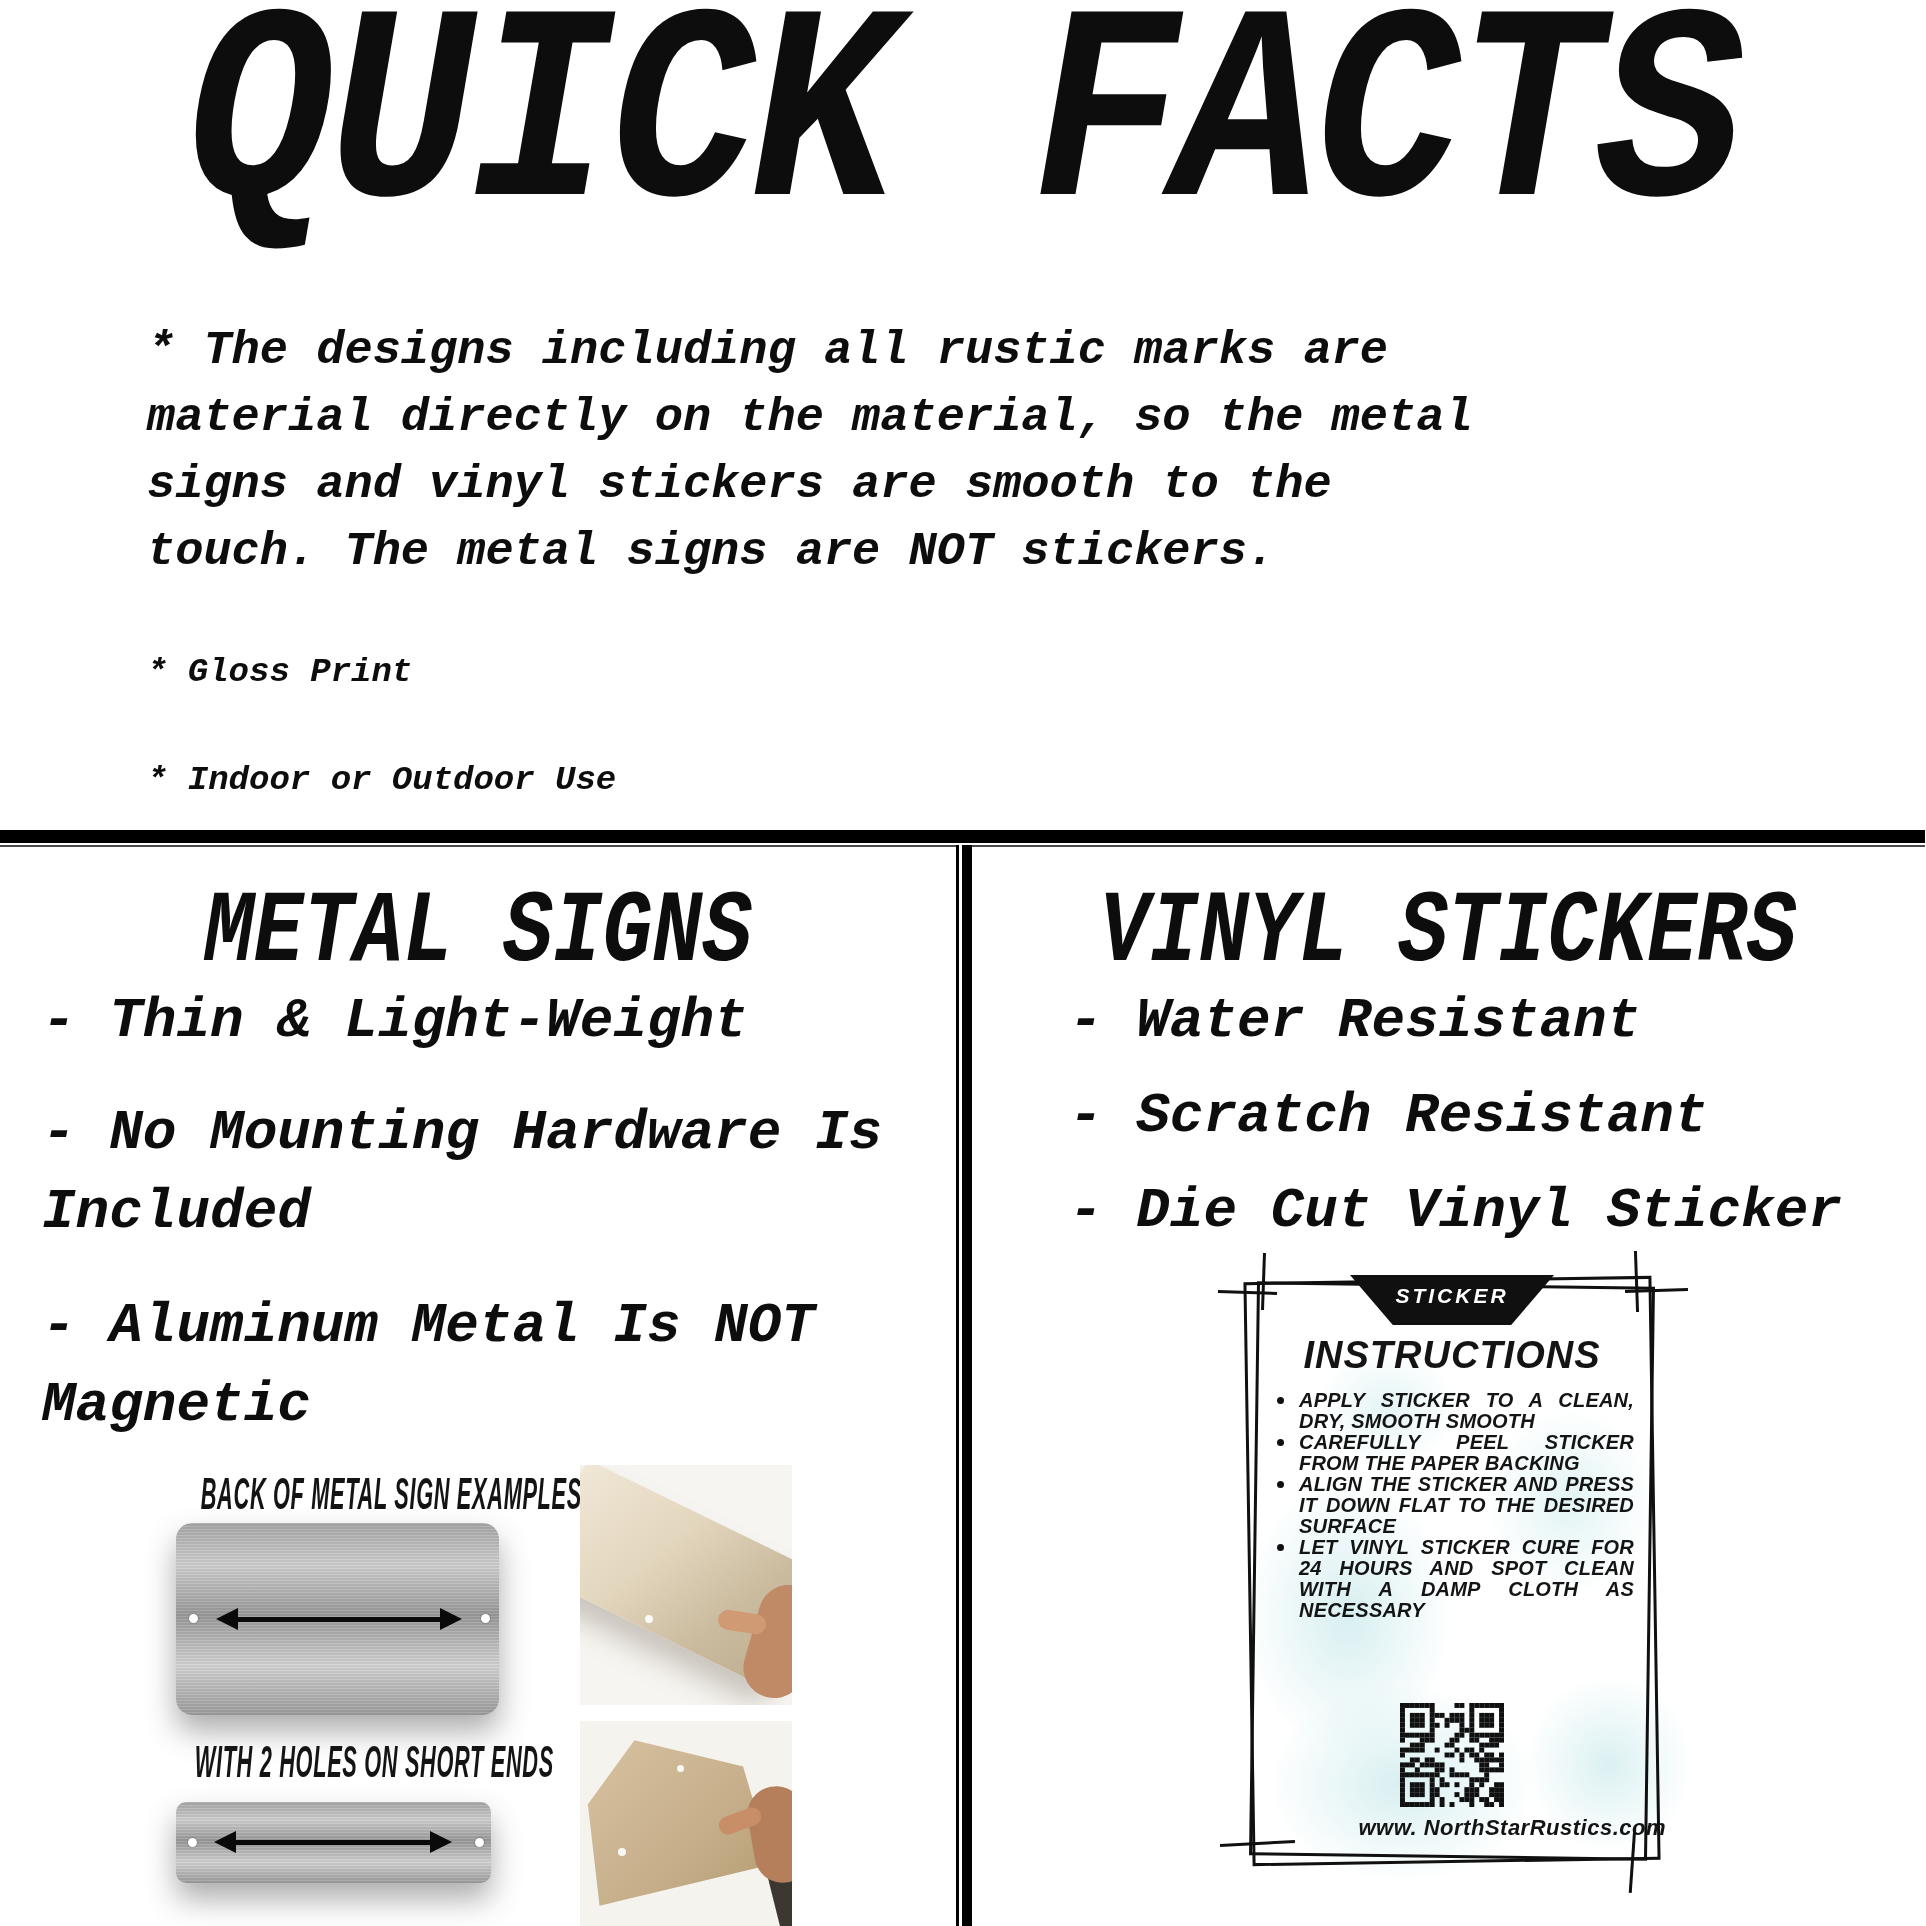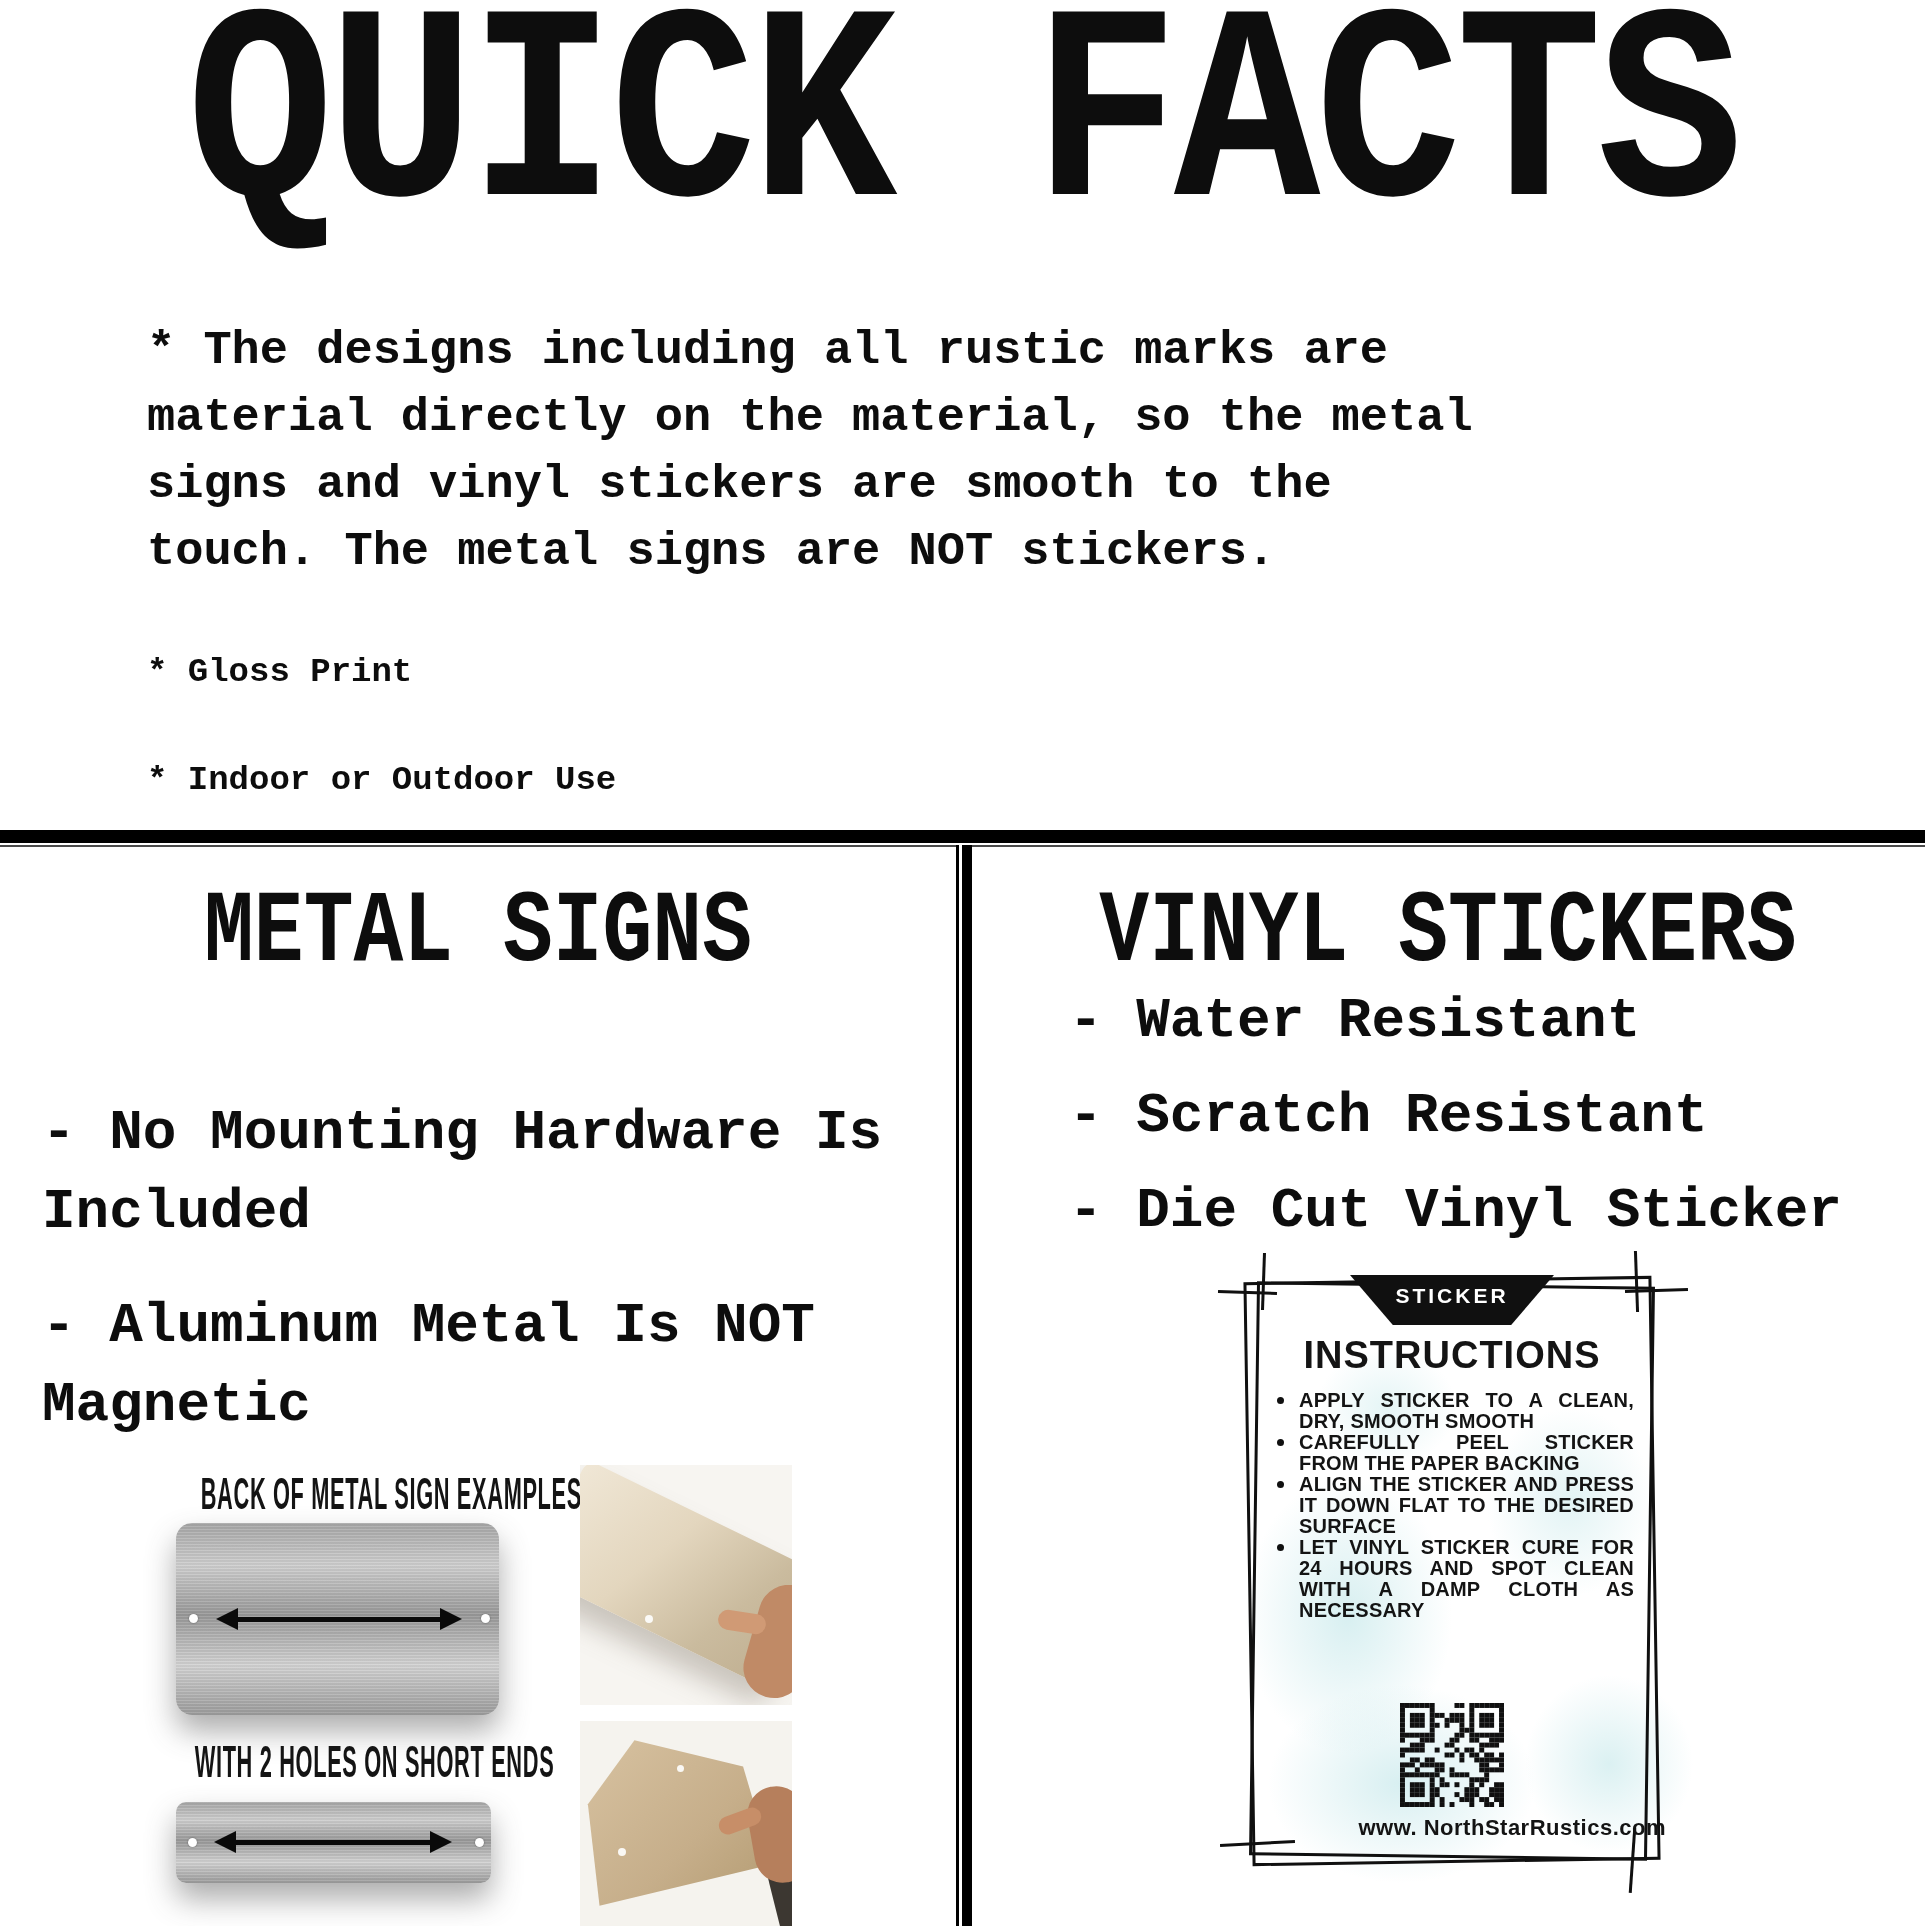--- a/index.html
+++ b/index.html
@@ -1,17 +1,17 @@
 <!DOCTYPE html>
 <html><head>
 <meta charset="utf-8">
 <style>
   html,body{margin:0;padding:0;background:#ffffff;}
   .canvas{position:relative;width:1925px;height:1927px;background:#ffffff;overflow:hidden;
-          font-family:"Liberation Mono","DejaVu Sans Mono",monospace;color:#0d0d0d;}
+          font-family:"Liberation Mono","DejaVu Sans Mono",monospace;color:#0d0d0d;font-style:italic;}
   .sans{font-family:"Liberation Sans","DejaVu Sans",sans-serif;}
 
   
   .title{position:absolute;left:0;right:0;top:-18px;margin:0;text-align:center;
          font-weight:bold;font-size:277px;line-height:277px;letter-spacing:-6px;
          transform:scaleX(.88);transform-origin:center top;white-space:nowrap;}
   .intro-par{position:absolute;left:147px;top:317px;font-weight:bold;font-size:47px;line-height:67px;white-space:nowrap;}
   .intro-item{position:absolute;left:147px;font-weight:bold;font-size:34px;line-height:67px;white-space:nowrap;}
   .gloss{top:639px;} .indoor{top:747px;}
 
@@ -116,20 +116,21 @@
     <div>signs and vinyl stickers are smooth to the</div>
     <div>touch. The metal signs are NOT stickers.</div>
   </div>
   <div class="intro-item gloss">* Gloss Print</div>
   <div class="intro-item indoor">* Indoor or Outdoor Use</div>
 
   <div class="hr"></div>
   <div class="vr"></div>
 
   <h2 class="colhead left">METAL SIGNS</h2>
+  <div class="col-bullet lb lb1">- Thin &amp; Light-Weight</div>
   <div class="col-bullet lb lb2">
     <div>- No Mounting Hardware Is</div>
     <div>Included</div>
   </div>
   <div class="col-bullet lb lb3">
     <div>- Aluminum Metal Is NOT</div>
     <div>Magnetic</div>
   </div>
 
   <div class="cap cap1 sans">BACK OF METAL SIGN EXAMPLES</div>

